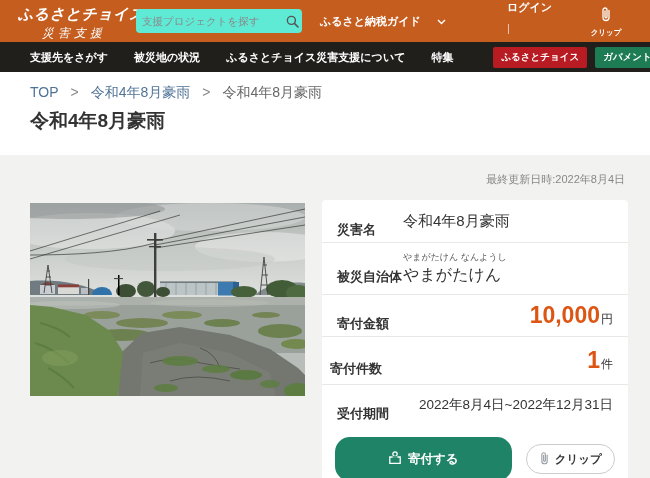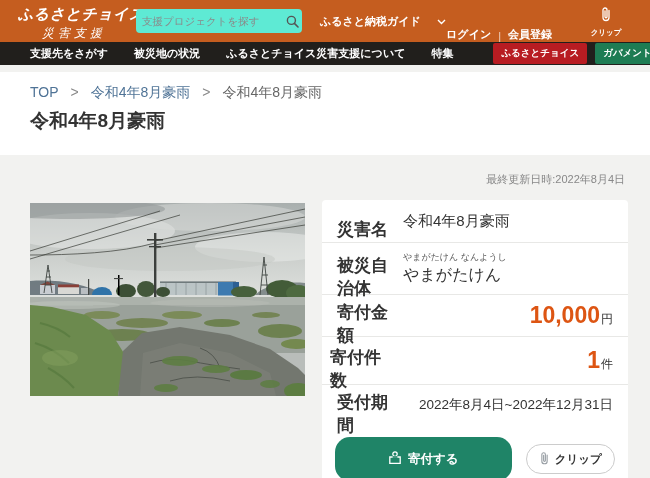--- a/index.html
+++ b/index.html
@@ -9,28 +9,28 @@
   
   .header { position:absolute; top:0; left:0; width:650px; height:42px; background:#c55d1f; }
   .logo { position:absolute; left:18px; top:5px; width:112px; text-align:center; color:#fff; cursor:pointer; }
   .logo-title { font-size:15px; font-weight:bold; letter-spacing:0.5px; font-style:italic; white-space:nowrap; }
   .logo-sub { font-size:12px; letter-spacing:4px; margin-top:1px;font-style:italic; }
   .search-box { position:absolute; left:136px; top:9px; width:166px; height:24px; background:#5eead4; border-radius:4px; display:flex; align-items:center; }
   .search-box input { flex:1; border:none; outline:none; font-size:10.5px; padding:0 6px; color:#333; background:transparent; font-family:inherit; }
   .search-box input::placeholder { color:#8a8a8a; }
   .search-icon { width:22px; display:flex; align-items:center; justify-content:center; cursor:pointer; }
   .guide-link { position:absolute; left:320px; top:0; height:42px; display:flex; align-items:center; gap:16px; color:#fff; font-size:11px; font-weight:bold; cursor:pointer; }
-  .auth { position:absolute; right:98px; top:0; height:42px; display:flex; align-items:flex-end; gap:7px; color:#fff; font-size:11px; font-weight:bold; }
+  .auth { position:absolute; right:98px; top:0; height:42px; display:flex; align-items:flex-start; gap:7px; color:#fff; font-size:11px; font-weight:bold;flex-direction:column; }
   .auth .divider { opacity:.7; font-weight:normal; }
   .auth span { cursor:pointer; }
   .clip-top { position:absolute; right:25px; top:6px; width:38px; text-align:center; color:#fff; cursor:pointer; }
   .clip-top .clip-label { font-size:7.5px; font-weight:bold; margin-top:1px; }
 
   
-  .subnav { position:absolute; top:42px; left:0; width:650px; height:23px; background:#211f1c; display:flex; align-items:center; padding:0 6px 0 30px; }
+  .subnav { position:absolute; top:42px; left:0; width:650px; height:30px; background:#211f1c; display:flex; align-items:center; padding:0 6px 0 30px; }
   .subnav-item { color:#fff; font-size:11px; font-weight:bold; margin-right:26px; white-space:nowrap; cursor:pointer; }
   .subnav-divider { width:1px; height:14px; background:#555; margin-right:14px; }
   .badge { font-size:9.5px; font-weight:bold; color:#fff; padding:4px 8px; border-radius:2px; white-space:nowrap; cursor:pointer; }
   .badge-red { background:#b81c22; margin-right:8px; }
   .badge-green { background:#1d7c53; }
 
   
   .white-strip { position:absolute; top:72px; left:0; width:650px; height:83px; background:#fff; }
   .breadcrumb { position:absolute; left:30px; top:12px; font-size:14px; color:#888; display:flex; gap:12px; white-space:nowrap; }
   .breadcrumb .bc-link { color:#4f7396; cursor:pointer; }
@@ -38,21 +38,21 @@
   .page-title { position:absolute; left:30px; top:36px; font-size:19px; font-weight:bold; color:#333; }
 
   
   .content { position:absolute; top:155px; left:0; width:650px; height:323px; background:#f2f2f0; }
   .updated { position:absolute; right:25px; top:17px; font-size:11px; color:#888; }
   .photo { position:absolute; left:30px; top:48px; width:275px; height:193px; overflow:hidden; background:#b9bdba; }
 
   .card { position:absolute; left:322px; top:45px; width:306px; height:300px; background:#fff; border-radius:4px; }
   .row { display:flex; align-items:center; padding:0 15px; border-bottom:1px solid #e8e8e6; }
   .row:last-of-type { border-bottom:none; }
-  .row-label { width:66px; font-size:17px; font-weight:bold; color:#333; flex-shrink:0;margin-top:17px; }
+  .row-label { width:66px; font-size:13px; font-weight:bold; color:#333; flex-shrink:0;margin-top:17px; }
   .r1 { height:43px; } .r2 { height:52px; } .r3 { height:42px; } .r4 { height:48px;padding-left:8px; } .r5 { height:40px; border-bottom:none; }
   .v-plain { font-size:15px; color:#333; }
   .muni { display:flex; flex-direction:column; }
   .furigana { font-size:9px; color:#555; margin-bottom:1px; }
   .muni-name { font-size:16px; color:#333; }
   .v-right { flex:1; text-align:right; white-space:nowrap; }
   .num { font-size:23px; font-weight:bold; color:#dd5513; }
   .unit { font-size:12px; color:#333; margin-left:1px; }
   .period { font-size:13.5px; color:#333; }
   .btn-row { display:flex; align-items:center; margin-top:12px; padding:0 13px; gap:14px; }

